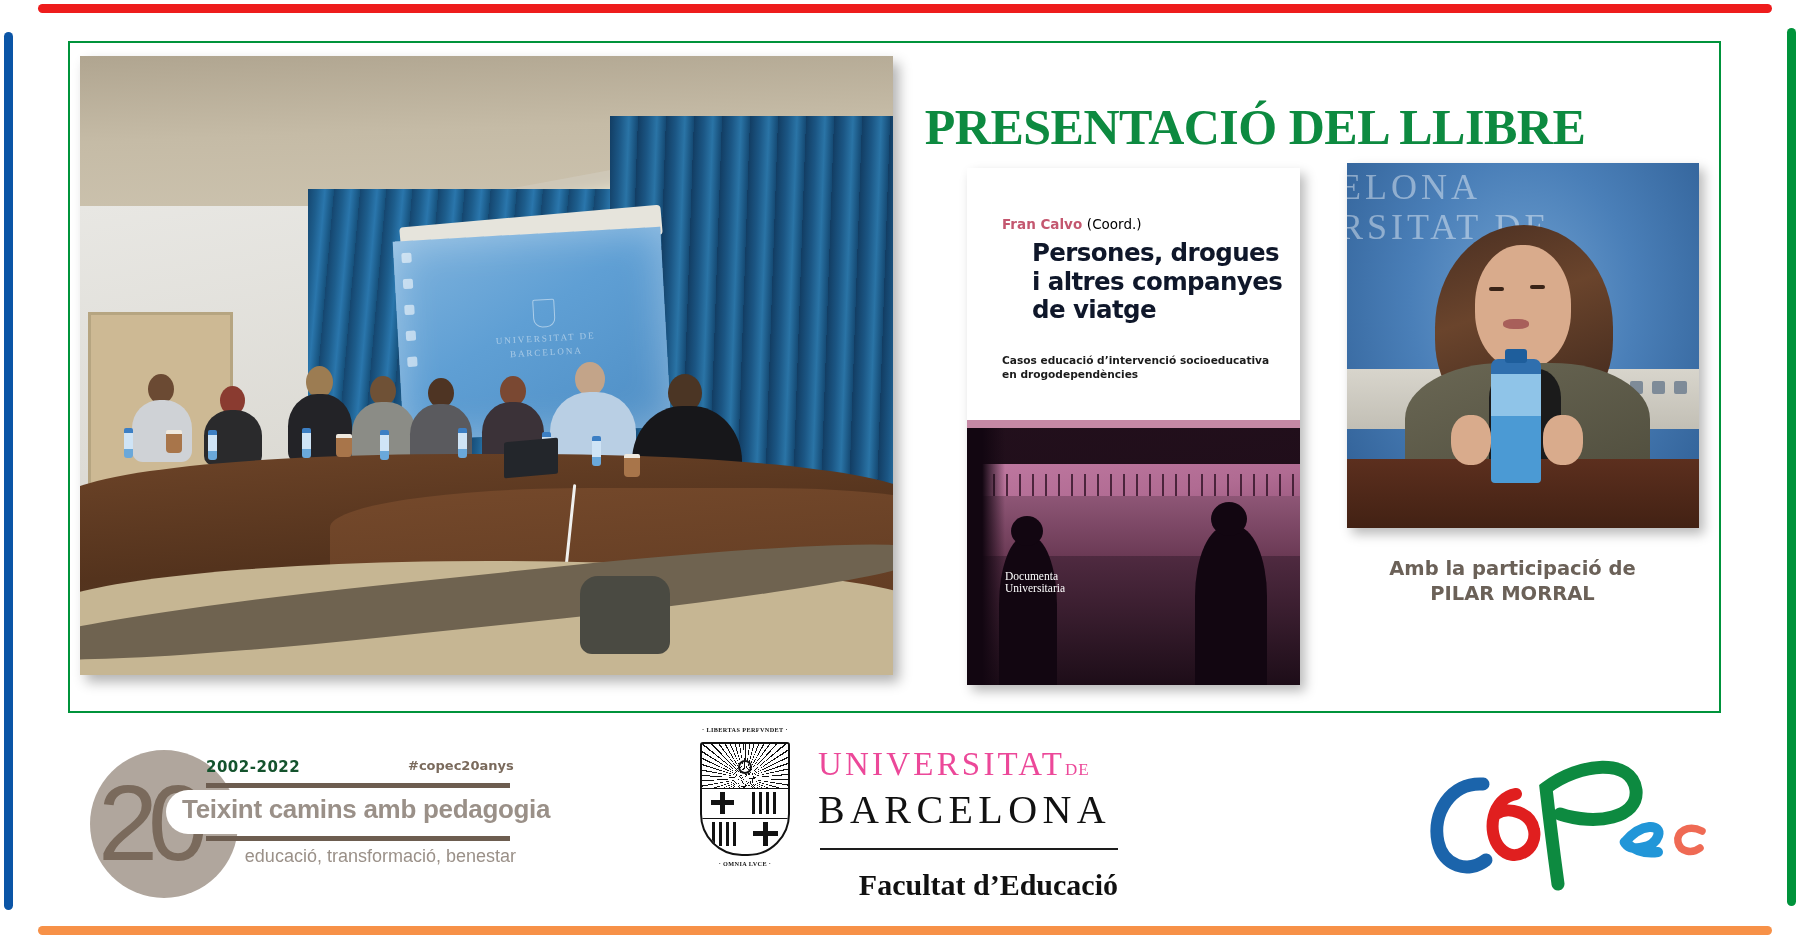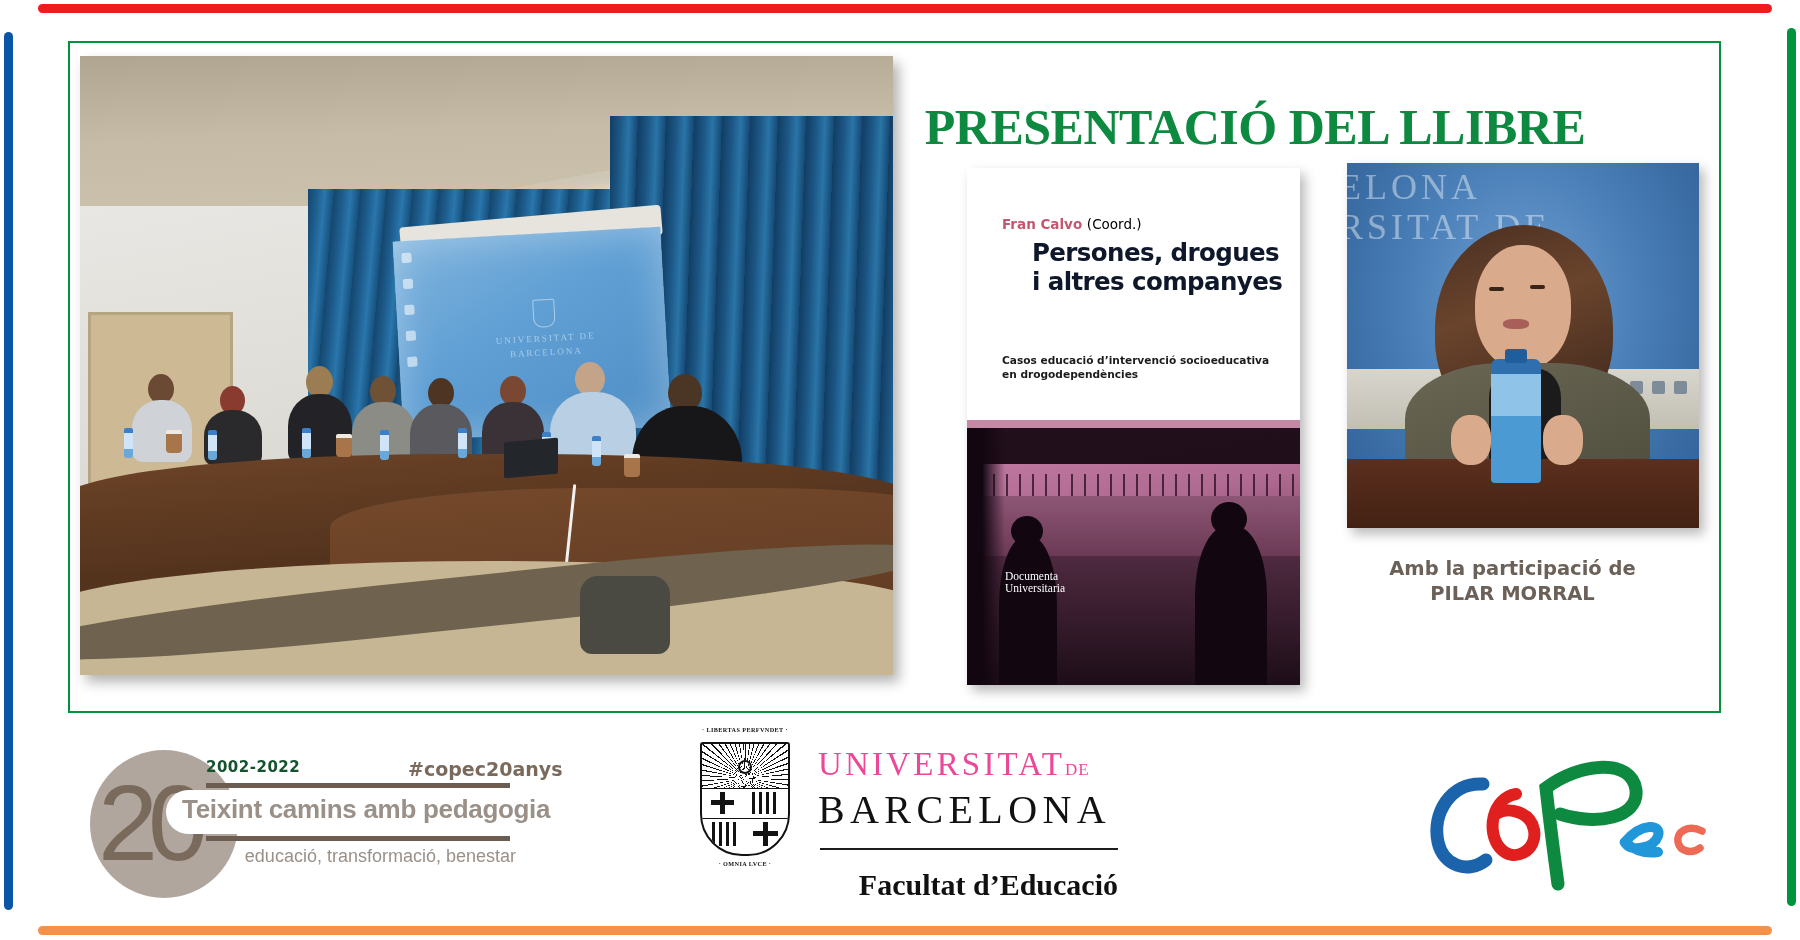--- a/index.html
+++ b/index.html
@@ -301,21 +301,21 @@
     font-size:108px; font-weight:300; color:#7a6a5c; line-height:0.72;
     letter-spacing:-10px;
   }
   .l20-years{
     position:absolute; left:116px; top:22px;
     font-family:"DejaVu Sans", sans-serif; font-size:15px;
     font-weight:bold; color:#14532d; letter-spacing:.5px;
   }
   .l20-hash{
     position:absolute; left:318px; top:22px;
-    font-family:"DejaVu Sans", sans-serif; font-size:19px;
+    font-family:"DejaVu Sans", sans-serif; font-size:13px;
     font-weight:bold; color:#7a6a5c;
   }
   .l20-rule1{
     position:absolute; left:116px; top:47px; width:304px; height:5px; background:#6d5d50;
   }
   .l20-pill{
     position:absolute; left:76px; top:54px; width:350px; height:44px;
     background:#ffffff; border-radius:22px;
   }
   .l20-slogan{
@@ -461,20 +461,21 @@
 
 <div class="book">
   <div class="book-top"></div>
   <div class="book-author">
     <span style="color:#c4576f;font-weight:bold;">Fran Calvo</span>
     <span>(Coord.)</span>
   </div>
   <div class="book-title">
     <div>Persones, drogues</div>
     <div>i altres companyes</div>
+    <div>de viatge</div>
   </div>
   <div class="book-sub">
     <div>Casos educació d’intervenció socioeducativa</div>
     <div>en drogodependències</div>
   </div>
   <div class="book-band"></div>
   <div class="book-img">
     <div class="bi-trees"></div>
     <div class="bi-wall"></div>
     <div class="bi-water"></div>

